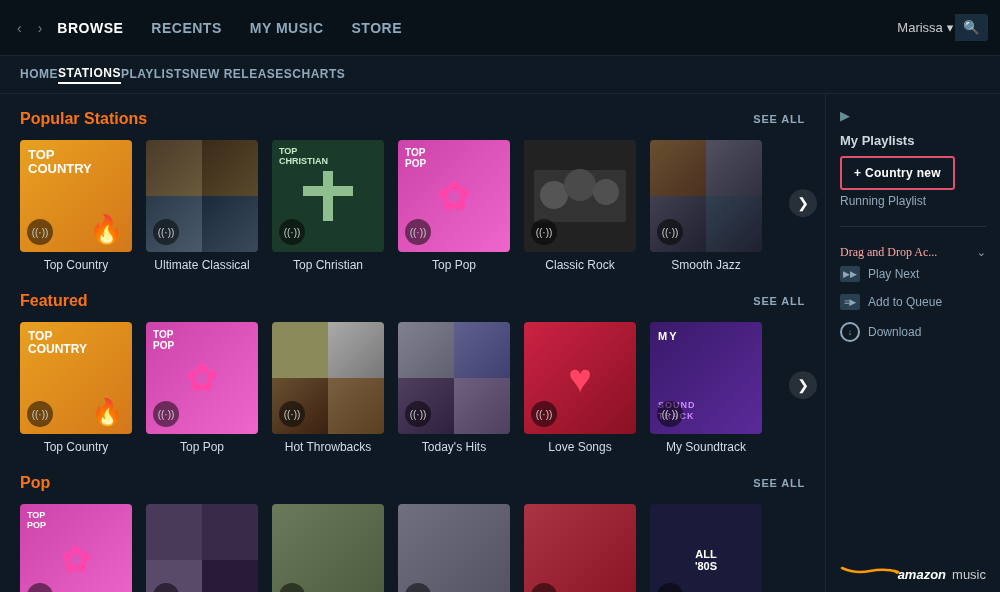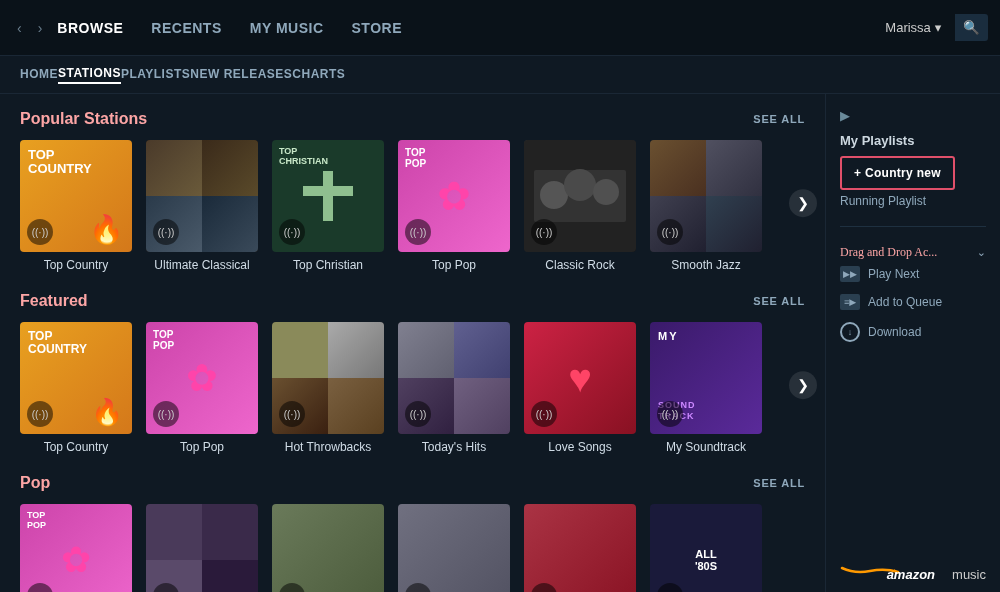--- a/index.html
+++ b/index.html
@@ -46,21 +46,21 @@
       cursor: pointer;
       letter-spacing: 0.5px;
     }
     .nav-main-link.active {
       color: #fff;
     }
     .nav-right {
       margin-left: auto;
       display: flex;
       align-items: center;
-      gap: 16px;
+      gap: 4px;
     }
     .user-btn {
       color: #ccc;
       font-size: 13px;
       cursor: pointer;
       display: flex;
       align-items: center;
       gap: 4px;
     }
     .search-box {
@@ -124,21 +124,21 @@
     
     .section-header {
       display: flex;
       align-items: center;
       justify-content: space-between;
       margin-bottom: 12px;
     }
     .section-title {
       font-size: 16px;
       font-weight: 700;
-      color: #fca5a5;
+      color: #f97316;
     }
     .see-all {
       color: #8fa8bb;
       font-size: 11px;
       font-weight: 600;
       letter-spacing: 0.8px;
       cursor: pointer;
     }
 
     
@@ -801,21 +801,21 @@
 
       <div class="sidebar-action">
         <div class="sidebar-action-icon-circle">↓</div>
         <span class="sidebar-action-label">Download</span>
       </div>
     </div>
 
     <div style="margin-top:auto;padding-top:20px;">
       <div class="amazon-music-logo">
         <span style="font-size:13px;color:#fff;font-style:italic;font-weight:bold;">amazon</span>
-        <span style="font-size:13px;color:#ccc;font-weight:300;margin-left:14px;">music</span>
+        <span style="font-size:13px;color:#ccc;font-weight:300;margin-left:3px;">music</span>
       </div>
       <div style="margin-top:3px;">
         <svg width="60" height="8" viewBox="0 0 60 8">
           <path d="M2 2 Q15 8 30 5 Q45 2 58 6" stroke="#ff9900" stroke-width="2.5" fill="none" stroke-linecap="round"></path>
           <polygon points="54,3 60,7 56,8" fill="#ff9900"></polygon>
         </svg>
       </div>
     </div>
   </div>
 

